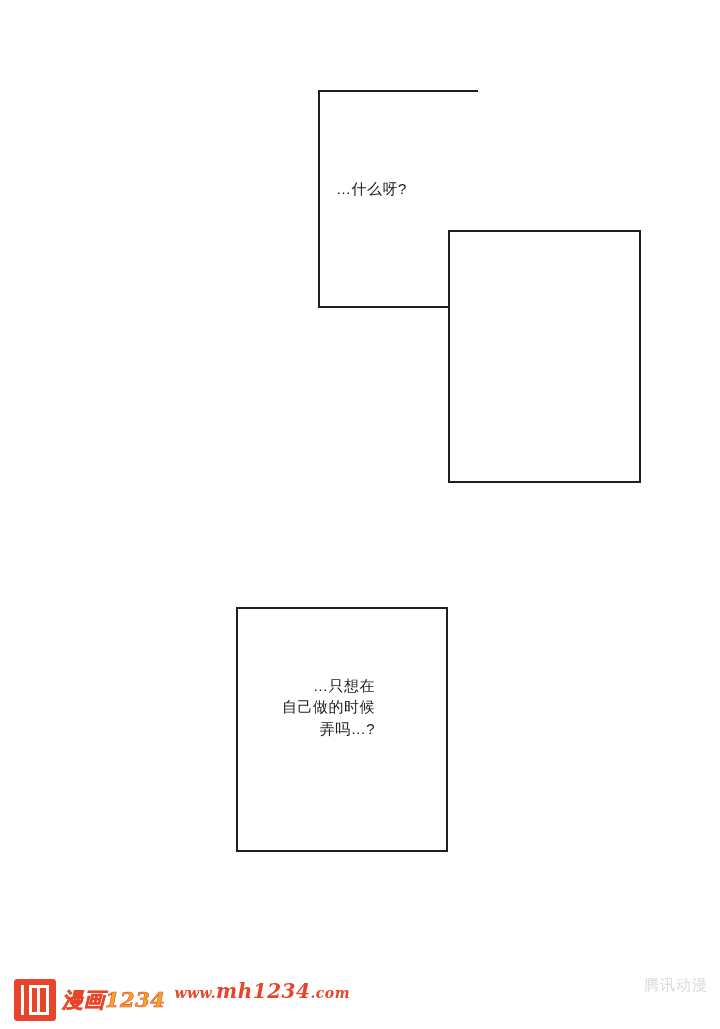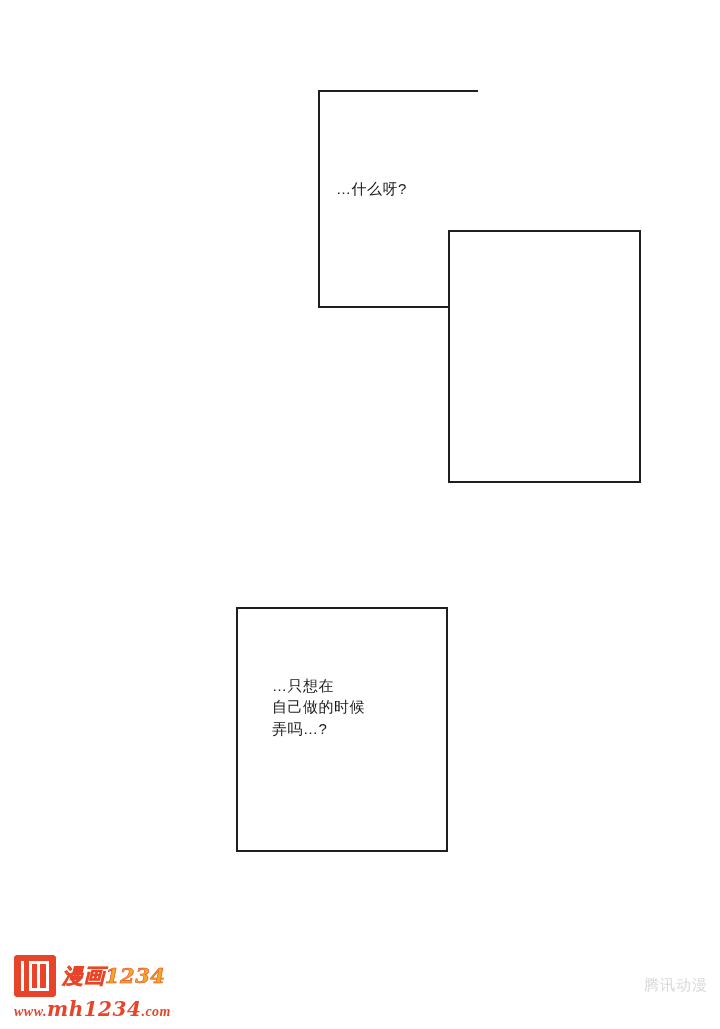--- a/index.html
+++ b/index.html
@@ -65,21 +65,21 @@
   .balloon-text {
     position: absolute;
     font-size: 15px;
     line-height: 1.42;
     letter-spacing: 0.5px;
     white-space: pre-line;
     color: #1a1a1a;
   }
   .text-a { left: 336px; top: 178px; }
   .text-b { left: 508px; top: 325px; }
-  .text-c { left: 272px; top: 675px; }
+  .text-c { left: 282px; top: 675px; text-align: right; }
 
   
   .watermark {
     position: absolute;
     left: 14px;
     bottom: 8px;
     display: flex;
     align-items: flex-end;
     gap: 0px;
   }
@@ -134,25 +134,25 @@
     letter-spacing: 0.5px;
   }
   .wm-url {
     font-family: "DejaVu Serif", serif;
     font-style: italic;
     font-weight: bold;
     font-size: 20px;
     color: #e8442a;
     letter-spacing: 0.5px;
   }
-  .wm-url .small { font-size: 14px; font-family: Liberation Serif, serif; }
+  .wm-url .small { font-size: 14px; }
   .wm-stack {
     display: flex;
-    flex-direction: column;
-    gap: 0;
+    flex-direction: row;
+    gap: 9px;
   }
 
   
   .corner-mark {
     position: absolute;
     right: 12px;
     bottom: 34px;
     font-size: 15px;
     letter-spacing: 1px;
     color: #d8d8d8;

